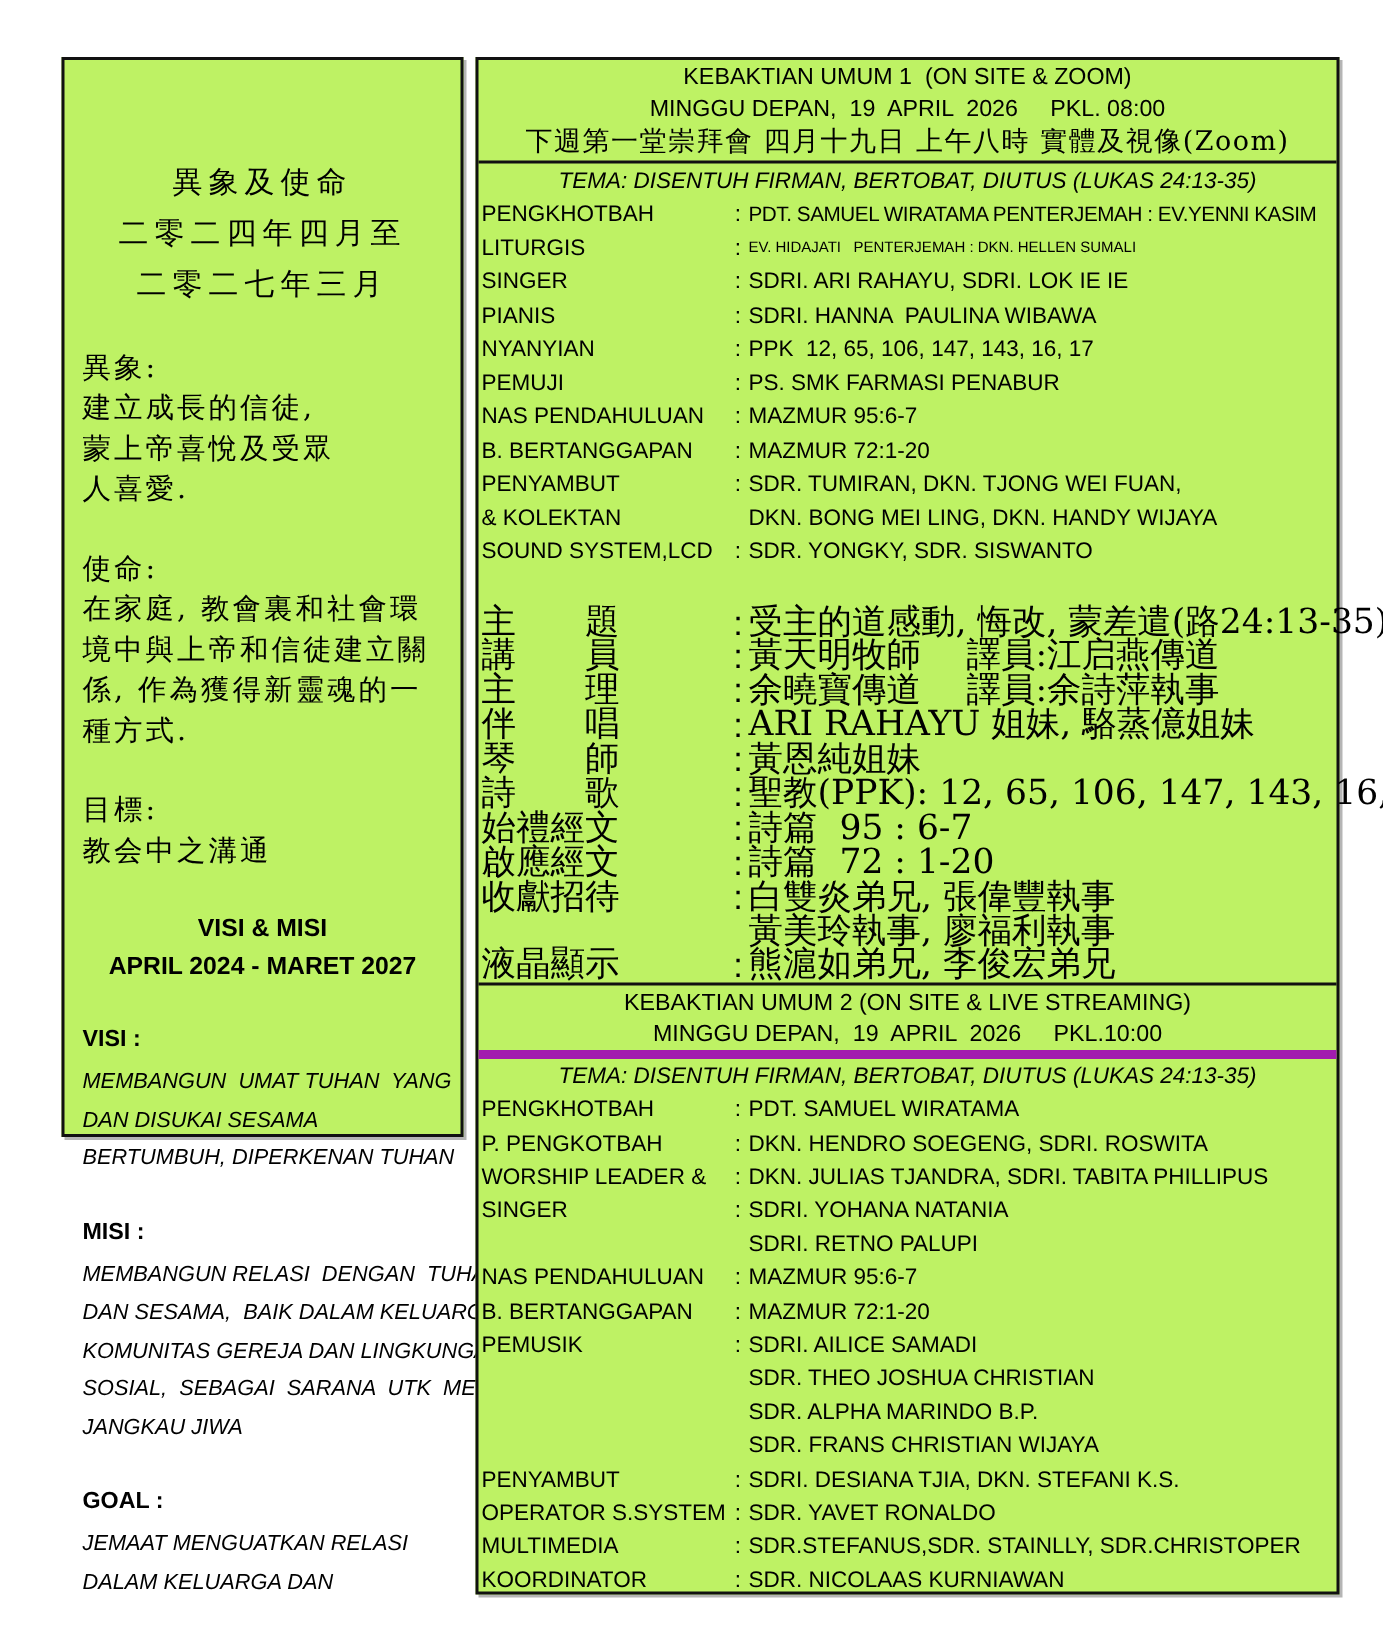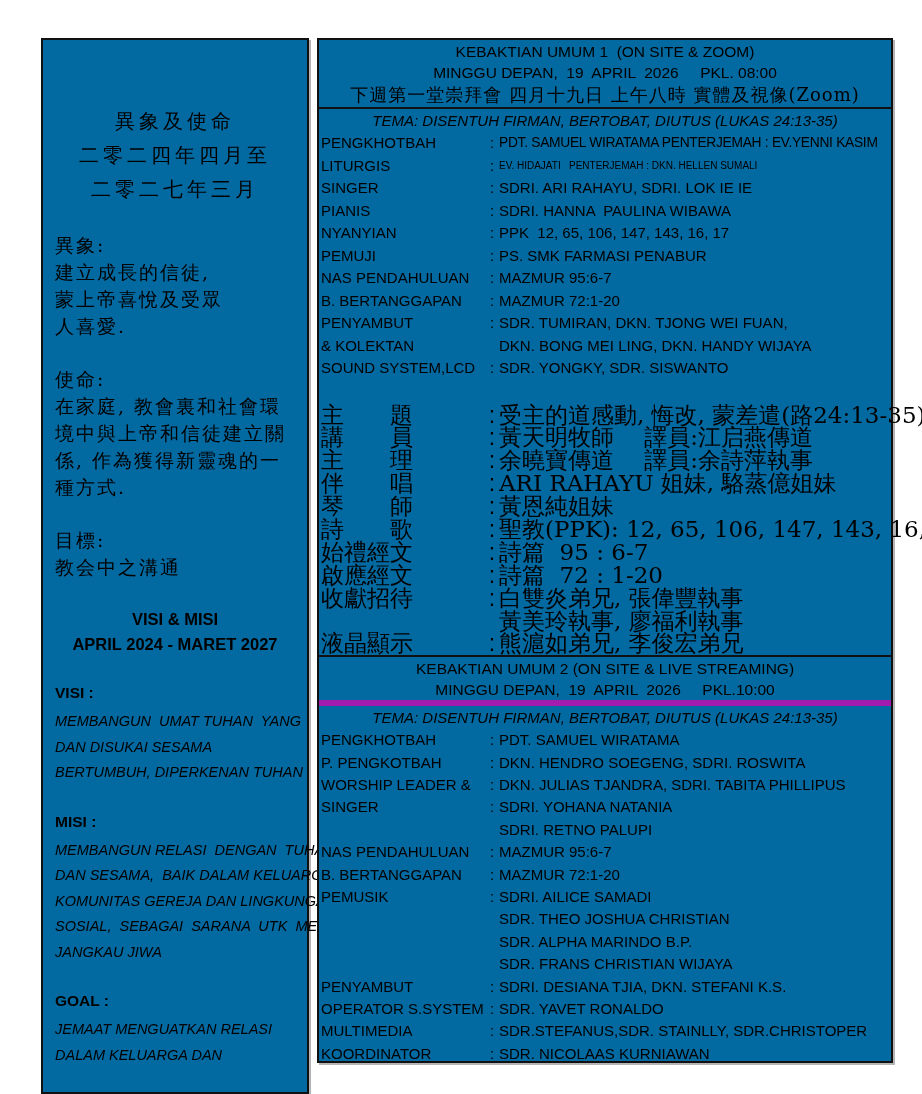--- a/index.html
+++ b/index.html
@@ -1,22 +1,22 @@
 <!DOCTYPE html>
 <html><head>
 <meta charset="utf-8">
 <style>
   html,body{margin:0;padding:0;background:#fff;}
   body{width:922px;height:1094px;position:relative;overflow:hidden;
        font-family:"Liberation Sans",sans-serif;color:#000;
        -webkit-font-smoothing:antialiased;}
-  .box{position:absolute;border:2px solid #111;background:#0369a1;
+  .box{position:absolute;border:2px solid #111;background:#bef264;
        box-shadow:2px 2px 0 rgba(120,120,120,.55);box-sizing:border-box;}
   
-  #left-panel{left:41px;top:38px;width:268px;height:1056px;padding:0 12px;}
+  #left-panel{left:41px;top:38px;width:268px;height:720px;padding:0 12px;}
   .zh{font-family:"DejaVu Serif","Liberation Serif",serif;}
   .zh-title{margin-top:64px;text-align:center;font-size:20px;line-height:34px;
             letter-spacing:4px;}
   .zh-para{margin-top:26px;font-size:19px;line-height:27px;letter-spacing:2px;
            white-space:pre;}
   .vm-heading{margin-top:26px;text-align:center;font-weight:bold;font-size:16.5px;
               line-height:25px;white-space:pre;}
   .latin-section{margin-top:24px;}
   .sec-title{font-weight:bold;font-size:15.5px;line-height:24px;margin-bottom:4px;}
   .latin-section .line{font-size:14.5px;line-height:25.5px;white-space:pre;font-style:italic;}

